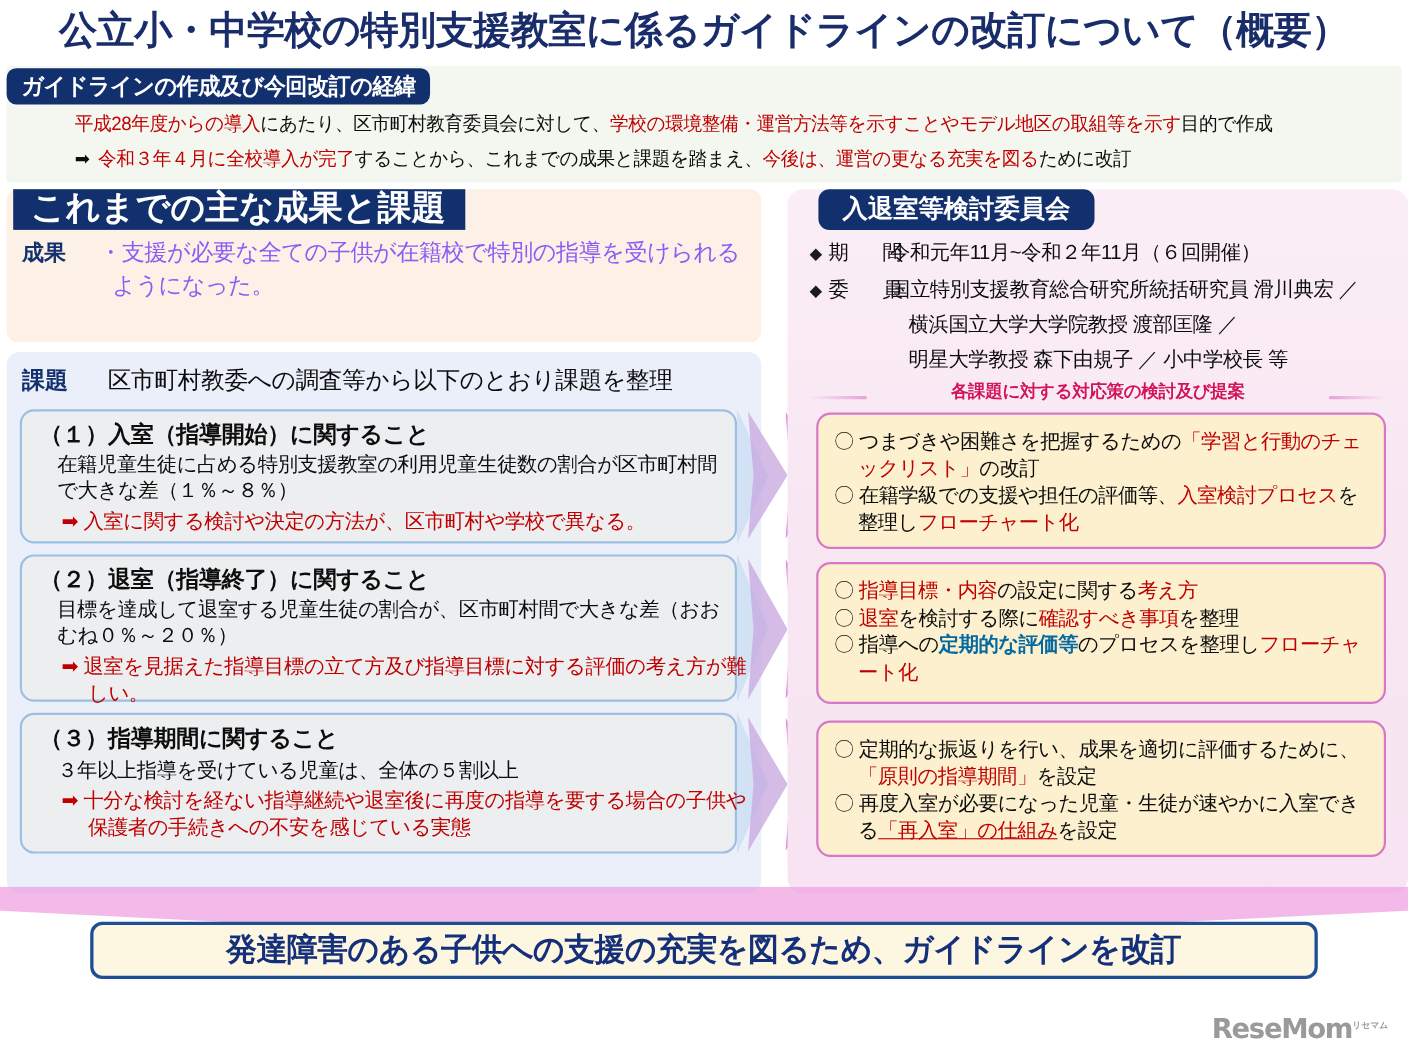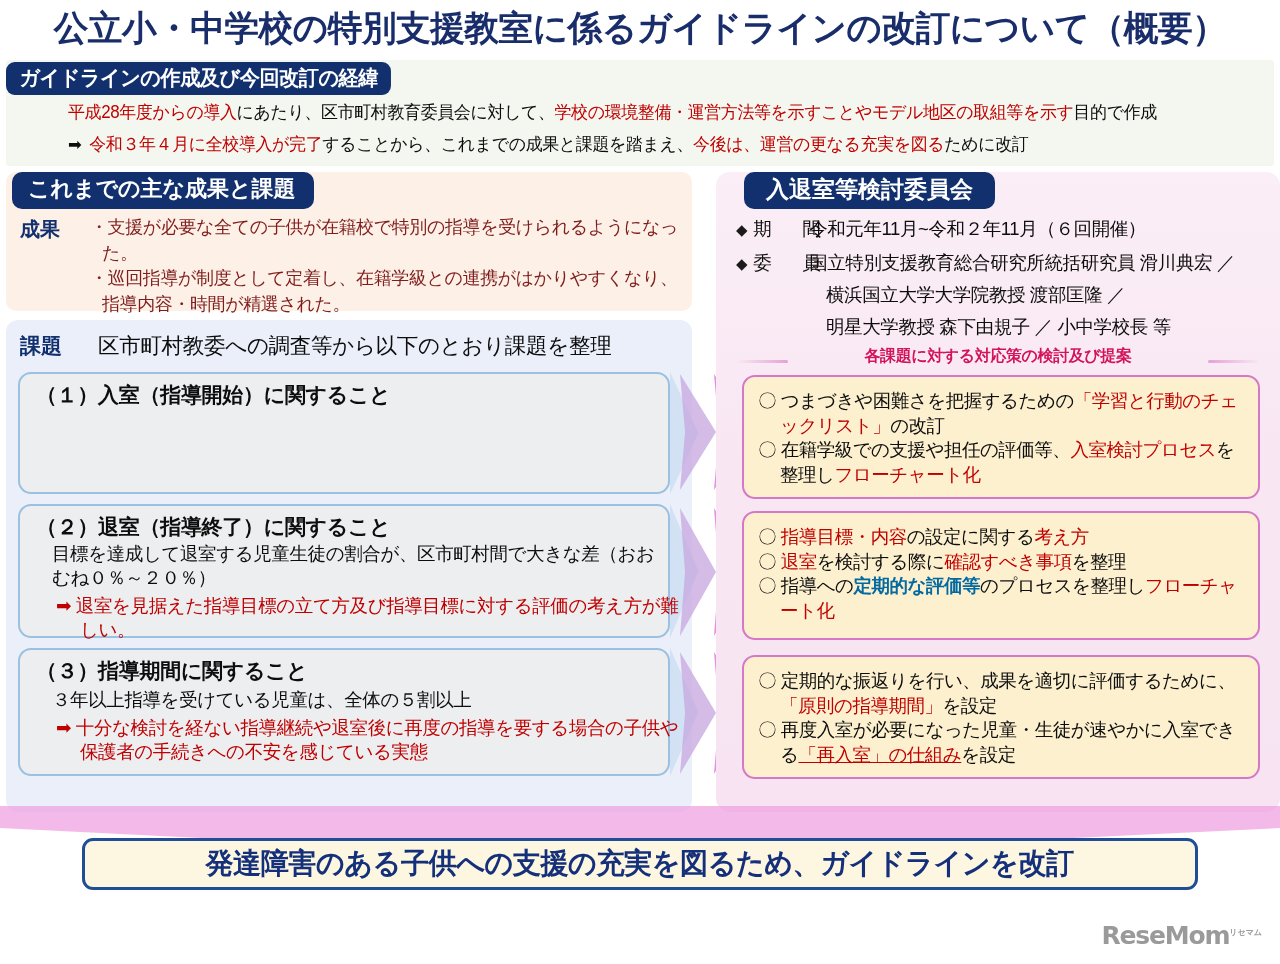--- a/index.html
+++ b/index.html
@@ -97,38 +97,38 @@
     left: 0; top: 0;
     width: 686px; height: 139px;
     background: #fdf0e6;
     border-radius: 10px;
   }
   #seika-pill {
     position: absolute;
     left: 6px; top: 0px;
     height: 34px;
     padding: 0 18px 3px 16px;
-    font-size: 22px;
-    border-radius: 10px;
+    font-size: 31px;
+    border-radius: 0;
   }
   #seika-label {
     position: absolute;
     left: 14px; top: 44px;
     font-size: 20px;
     font-weight: bold;
     color: #12306e;
     letter-spacing: 0px;
   }
   #seika-body {
     position: absolute;
     left: 84px; top: 43px;
     width: 590px;
-    font-size: 18px;
+    font-size: 21px;
     line-height: 1.42;
-    color: #7f1d1d;
+    color: #8b5cf6;
     letter-spacing: -0.4px;
   }
   .seika-item { display: block; text-indent: -12px; padding-left: 12px; }
 
   #kadai-panel {
     position: absolute;
     left: 0; top: 148px;
     width: 686px; height: 492px;
     background: #eaeffa;
     border-radius: 12px;
@@ -377,30 +377,34 @@
     <span class="arrow-blk">➡</span><span class="red">令和３年４月に全校導入が完了</span><span class="blk">することから、これまでの成果と課題を踏まえ、</span><span class="red">今後は、運営の更なる充実を図る</span><span class="blk">ために改訂</span>
   </div>
 
   <div id="left-col">
 
     <div id="seika-panel"></div>
     <div class="nav-pill" id="seika-pill">これまでの主な成果と課題</div>
     <div id="seika-label">成果</div>
     <div id="seika-body">
       <span class="seika-item">・支援が必要な全ての子供が在籍校で特別の指導を受けられるようになった。</span>
-      <span class="seika-item">・巡回指導が制度として定着し、在籍学級との連携がはかりやすくなり、指導内容・時間が精選された。</span>
     </div>
 
     <div id="kadai-panel"></div>
     <div id="kadai-label">課題</div>
     <div id="kadai-head">区市町村教委への調査等から以下のとおり課題を整理</div>
 
     <div class="wedge" id="w1"></div>
     <div class="issue-box" id="issue-1">
       <div class="issue-title">（１）入室（指導開始）に関すること</div>
+      <div class="issue-desc" id="d1">在籍児童生徒に占める特別支援教室の利用児童生徒数の割合が区市町村間で大きな差（１％～８％）</div>
+      <div class="issue-concl" id="c1">
+        <span>➡</span>
+        <span>入室に関する検討や決定の方法が、区市町村や学校で異なる。</span>
+      </div>
     </div>
 
     <div class="wedge" id="w2"></div>
     <div class="issue-box" id="issue-2">
       <div class="issue-title">（２）退室（指導終了）に関すること</div>
       <div class="issue-desc" id="d2">目標を達成して退室する児童生徒の割合が、区市町村間で大きな差（おおむね０％～２０％）</div>
       <div class="issue-concl" id="c2">
         <span>➡</span>
         <span>退室を見据えた指導目標の立て方及び指導目標に対する評価の考え方が難しい。</span>
       </div>

